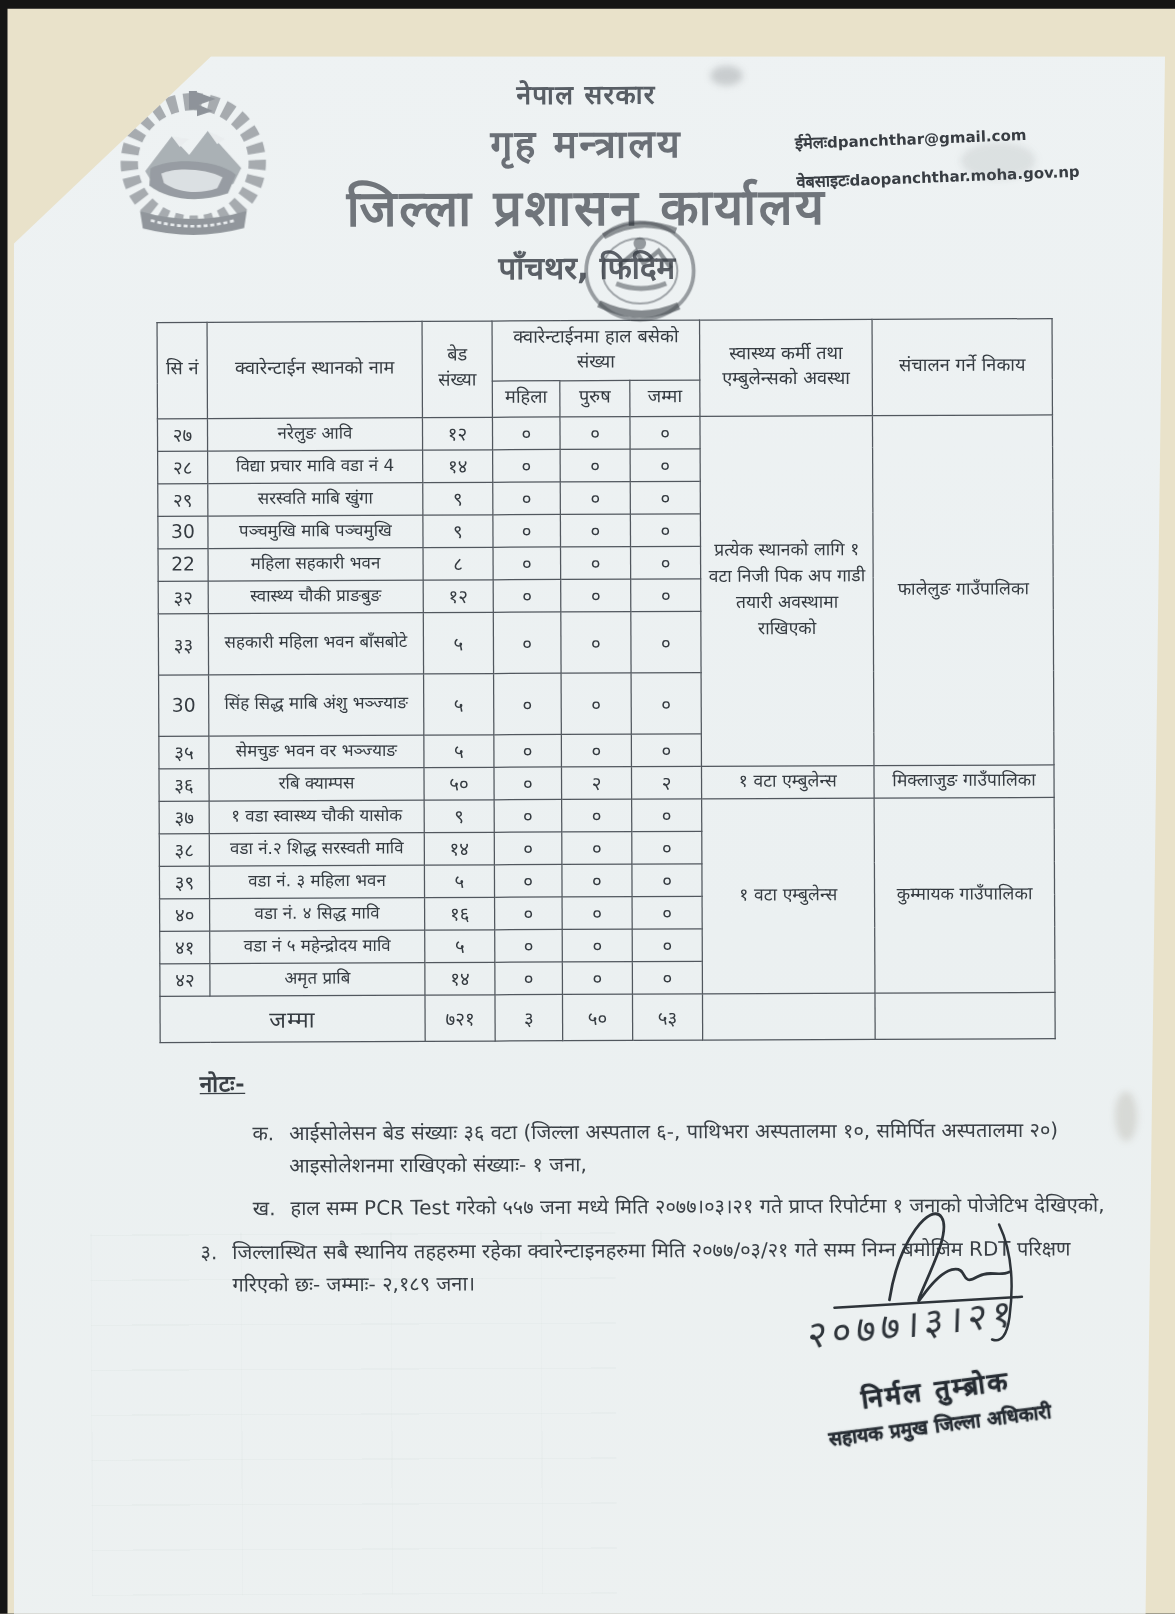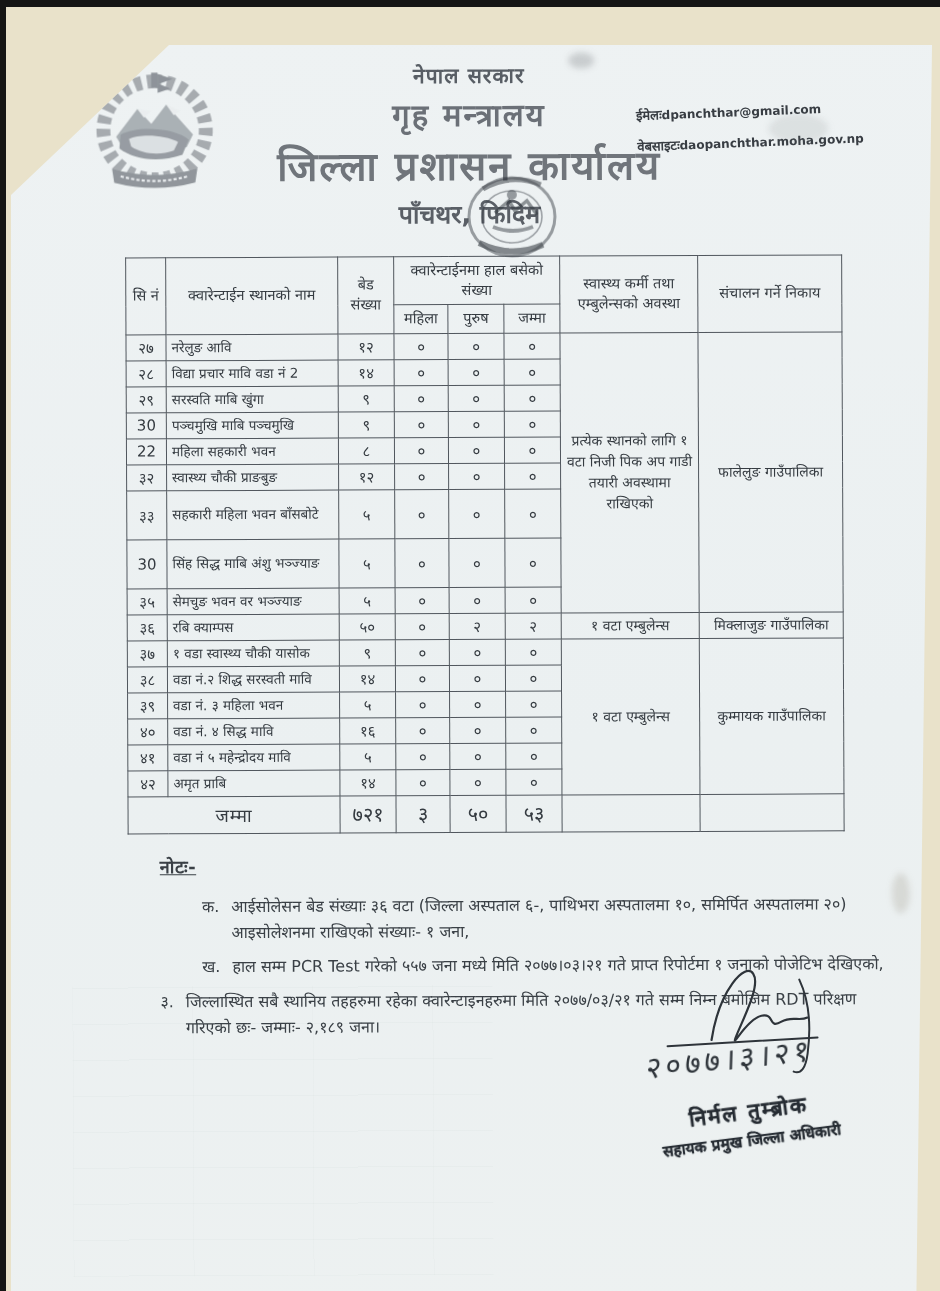--- a/index.html
+++ b/index.html
@@ -31,26 +31,26 @@
   .contact b{font-size:13px;}
   .seal{position:absolute;left:444px;top:122px;opacity:.85;filter:blur(.5px);}
 
   
   .table-wrap{margin:26px 0 0 116px;}
   table{border-collapse:collapse;table-layout:fixed;width:716px;color:#353b41;}
   th,td{border:1.5px solid #51575e;padding:2px 5px;font-weight:400;}
   th{font-size:14.5px;text-align:center;vertical-align:middle;line-height:1.35;padding:4px 3px;}
   td{font-size:14px;vertical-align:middle;}
   td.c{text-align:center;font-size:15px;}
-  td.name{text-align:left;font-size:13.5px;line-height:1.25;}
+  td.name{text-align:center;font-size:13.5px;line-height:1.25;}
   td.health,td.agency{text-align:center;font-size:14px;line-height:1.5;}
   tbody tr{height:26px;}
   tbody tr.tall{height:49px;}
   tr.total-row{height:37px;}
-  tr.total-row td{font-size:20px;}
+  tr.total-row td{font-size:15px;}
   tr.total-row td.lbl{text-align:center;font-size:18px;letter-spacing:1px;}
 
   
   .notes{margin:20px 0 0 148px;color:#3a4046;width:760px;}
   .notes-title{font-size:18px;font-weight:700;text-decoration:underline;margin-bottom:16px;letter-spacing:.5px;}
   .note-item{display:flex;gap:12px;font-size:16px;line-height:1.65;margin-bottom:8px;padding-left:42px;}
   .note-item.outdent{padding-left:0;}
   .note-label{flex:0 0 auto;}
   .note-text{max-width:712px;}
 
@@ -152,21 +152,21 @@
               <td class="name">नरेलुङ आवि</td>
               <td class="c">१२</td>
               <td class="c">०</td>
               <td class="c">०</td>
               <td class="c">०</td>
               <td class="health" rowspan="9">प्रत्येक स्थानको लागि १ वटा निजी पिक अप गाडी तयारी अवस्थामा राखिएको</td>
               <td class="agency" rowspan="9">फालेलुङ गाउँपालिका</td>
             </tr>
             <tr class="">
               <td class="c">२८</td>
-              <td class="name">विद्या प्रचार मावि वडा नं 2</td>
+              <td class="name">विद्या प्रचार मावि वडा नं 4</td>
               <td class="c">१४</td>
               <td class="c">०</td>
               <td class="c">०</td>
               <td class="c">०</td>
             </tr>
             <tr class="">
               <td class="c">२९</td>
               <td class="name">सरस्वति माबि खुंगा</td>
               <td class="c">९</td>
               <td class="c">०</td>

